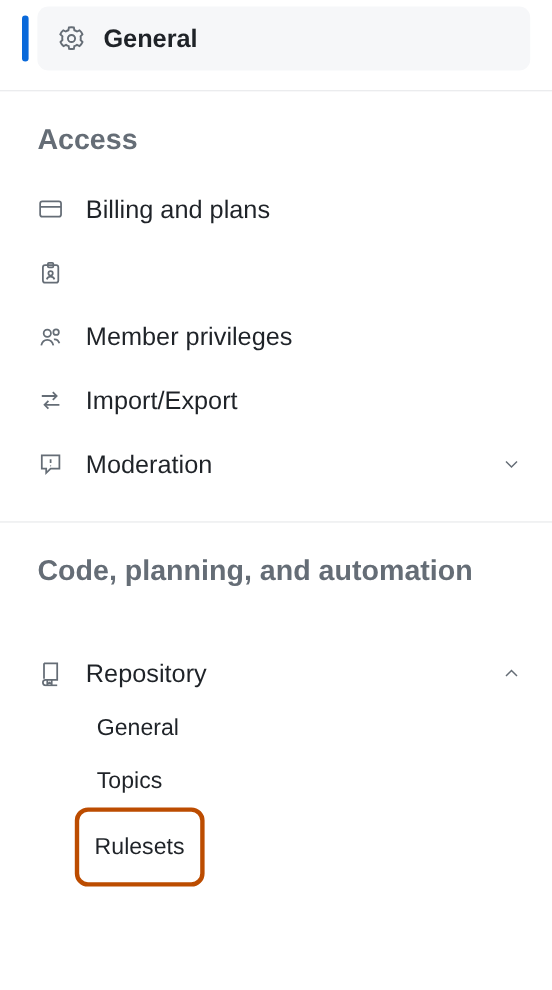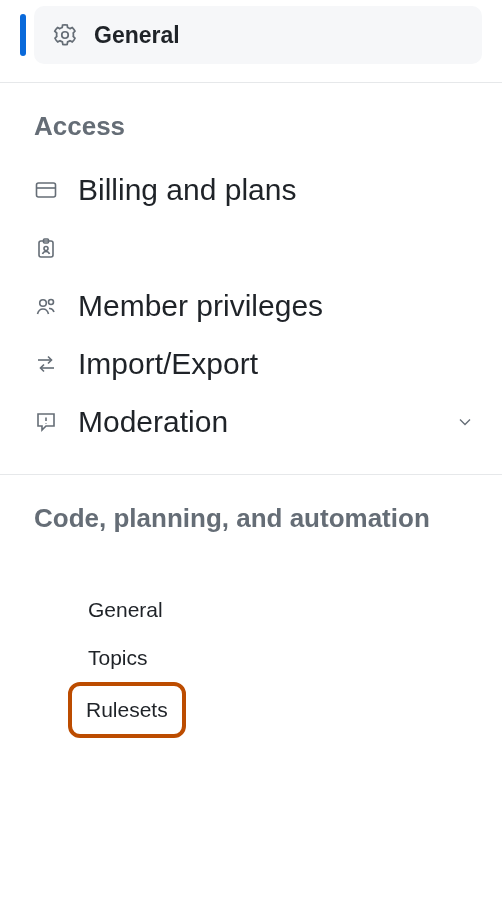--- a/index.html
+++ b/index.html
@@ -61,21 +61,21 @@
     position: relative;
   }
   .nav-item + .nav-item { margin-top: 6px; }
   .nav-item .icon {
     width: 24px; height: 24px;
     flex: 0 0 24px;
     display: flex; align-items: center; justify-content: center;
   }
   .nav-item .icon svg { width: 24px; height: 24px; }
   .nav-item .label {
-    font-size: 30px;
+    font-size: 23px;
     font-weight: 400;
     margin-left: 20px;
     flex: 1;
   }
   .nav-item .chevron {
     width: 22px; height: 22px;
     display: flex; align-items: center; justify-content: center;
     margin-right: 6px;
   }
   .nav-item .chevron svg { width: 20px; height: 20px; }
@@ -86,21 +86,21 @@
     height: 48px;
     margin-left: 58px;
     font-size: 21px;
     cursor: pointer;
     padding: 0 10px;
   }
   .sub-item.highlighted {
     border: 4px solid #bc4c00;
     border-radius: 12px;
     padding: 4px 14px;
-    height: 56px;
+    height: 72px;
     margin-left: 48px;
     width: fit-content;
   }
 
   .section-gap { height: 26px; }
   .section-gap-lg { height: 30px; }
 
   
   svg { stroke: #656d76; fill: none; stroke-width: 1.6; }
 </style>
@@ -185,20 +185,35 @@
     </span>
   </div>
 
   <div class="section-gap"></div>
   <div class="divider"></div>
 
   <div class="section-header">Code, planning, and automation</div>
 
   <div class="section-gap-lg"></div>
 
+  <div class="nav-item">
+    <span class="icon">
+      <svg viewBox="0 0 24 24">
+          <path d="M6 3h12v15H7.5A2.5 2.5 0 0 0 5 20.5 2.5 2.5 0 0 0 7.5 23H18"></path>
+          <path d="M6 3v14"></path>
+          <path d="M9 18v4l2-1.5 2 1.5v-4"></path>
+        </svg>
+    </span>
+    <span class="label">Repository</span>
+    <span class="chevron">
+      <svg viewBox="0 0 24 24">
+          <polyline points="6 15 12 9 18 15"></polyline>
+        </svg>
+    </span>
+  </div>
 
   <div class="sub-item">
     <span>General</span>
   </div>
   <div class="sub-item">
     <span>Topics</span>
   </div>
   <div class="sub-item highlighted">
     <span>Rulesets</span>
   </div>

